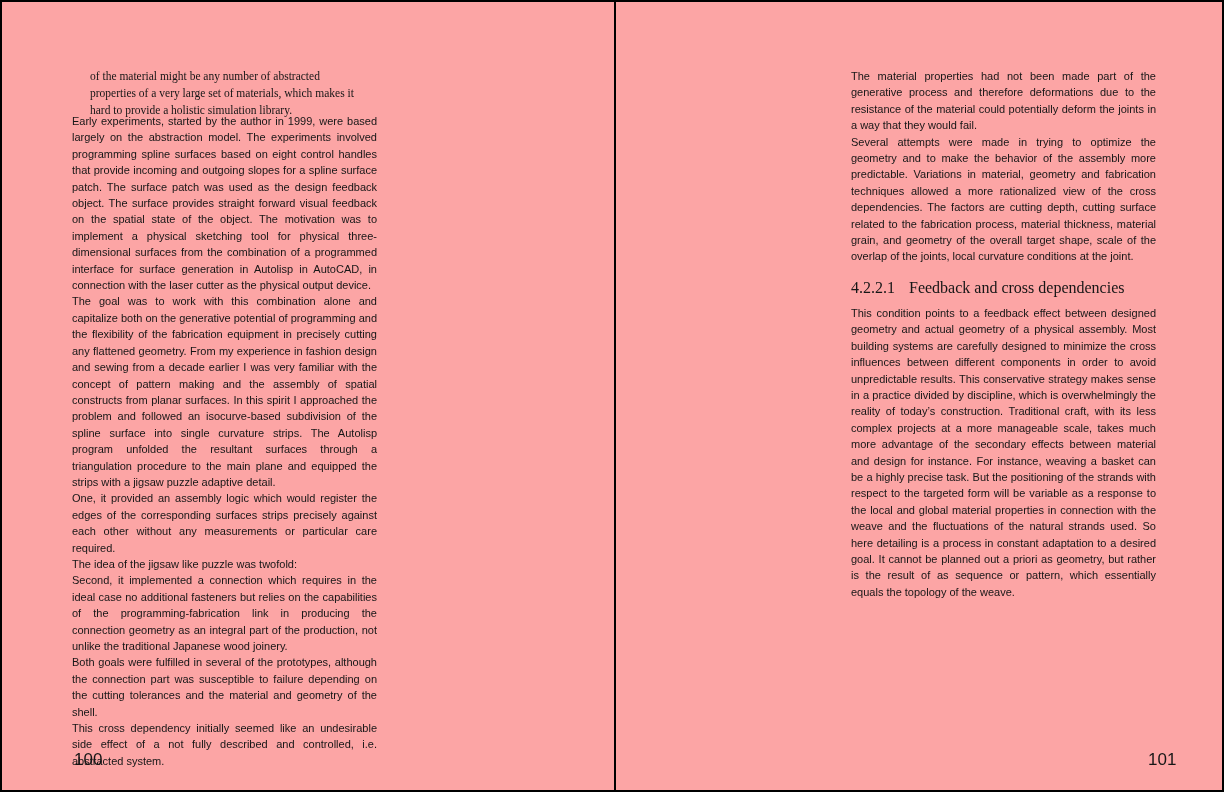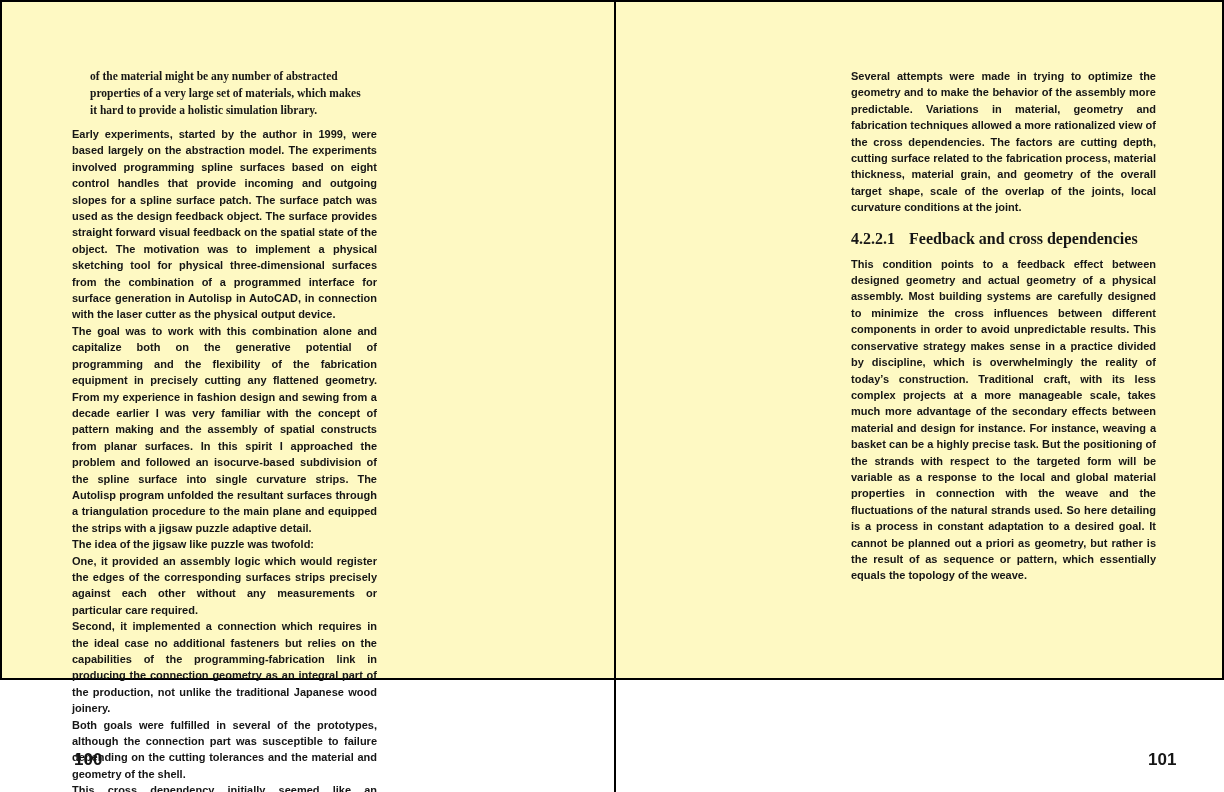--- a/index.html
+++ b/index.html
@@ -7,25 +7,24 @@
     padding: 0;
     background: #ffffff;
     width: 1224px;
     height: 792px;
     overflow: hidden;
   }
   .spread {
     position: absolute;
     left: 0; top: 0;
     width: 1224px;
-    height: 680px;
-    background: #fef9c3;
+    height: 792px;
+    background: #fca5a5;
     border: 2px solid #000000;
     box-sizing: border-box;
-    font-weight: bold;
   }
   .gutter {
     position: absolute;
     left: 612px;
     top: 0;
     width: 2px;
     height: 792px;
     background: #000000;
   }
   .page {
@@ -51,21 +50,21 @@
     font-family: "Liberation Sans", sans-serif;
     font-size: 11px;
     line-height: 16.4px;
     color: #161616;
     text-align: justify;
   }
   .body-col p { margin: 0; }
   .body-col-left {
     position: absolute;
     left: 70px;
-    top: 124px;
+    top: 111px;
     width: 305px;
   }
   .body-col-right {
     position: absolute;
     left: 235px;  
     top: 66px;
     width: 305px;
   }
   .section-heading {
     font-family: "Liberation Serif", serif;
@@ -91,34 +90,35 @@
 <body>
 
 <div class="spread">
 
   <div class="page page-left">
     <div class="quote-block">of the material might be any number of abstracted properties of a very large set of materials, which makes it hard to provide a holistic simulation library.</div>
 
     <div class="body-col body-col-left">
       <p>Early experiments, started by the author in 1999, were based largely on the abstraction model. The experiments involved programming spline surfaces based on eight control handles that provide incoming and outgoing slopes for a spline surface patch. The surface patch was used as the design feedback object. The surface provides straight forward visual feedback on the spatial state of the object. The motivation was to implement a physical sketching tool for physical three-dimensional surfaces from the combination of a programmed interface for surface generation in Autolisp in AutoCAD, in connection with the laser cutter as the physical output device.</p>
       <p>The goal was to work with this combination alone and capitalize both on the generative potential of programming and the flexibility of the fabrication equipment in precisely cutting any flattened geometry. From my experience in fashion design and sewing from a decade earlier I was very familiar with the concept of pattern making and the assembly of spatial constructs from planar surfaces. In this spirit I approached the problem and followed an isocurve-based subdivision of the spline surface into single curvature strips. The Autolisp program unfolded the resultant surfaces through a triangulation procedure to the main plane and equipped the strips with a jigsaw puzzle adaptive detail.</p>
+      <p>One, it provided an assembly logic which would register the edges of the corresponding surfaces strips precisely against each other without any measurements or particular care required.</p>
       <p>The idea of the jigsaw like puzzle was twofold:</p>
-      <p>One, it provided an assembly logic which would register the edges of the corresponding surfaces strips precisely against each other without any measurements or particular care required.</p>
       <p>Second, it implemented a connection which requires in the ideal case no additional fasteners but relies on the capabilities of the programming-fabrication link in producing the connection geometry as an integral part of the production, not unlike the traditional Japanese wood joinery.</p>
       <p>Both goals were fulfilled in several of the prototypes, although the connection part was susceptible to failure depending on the cutting tolerances and the material and geometry of the shell.</p>
       <p>This cross dependency initially seemed like an undesirable side effect of a not fully described and controlled, i.e. abstracted system.</p>
     </div>
 
     <div class="page-number page-number-left">100</div>
   </div>
 
   <div class="gutter"></div>
 
   <div class="page page-right">
     <div class="body-col body-col-right">
+      <p>The material properties had not been made part of the generative process and therefore deformations due to the resistance of the material could potentially deform the joints in a way that they would fail.</p>
       <p>Several attempts were made in trying to optimize the geometry and to make the behavior of the assembly more predictable. Variations in material, geometry and fabrication techniques allowed a more rationalized view of the cross dependencies. The factors are cutting depth, cutting surface related to the fabrication process, material thickness, material grain, and geometry of the overall target shape, scale of the overlap of the joints, local curvature conditions at the joint.</p>
 
       <div class="section-heading">
         <span class="heading-number">4.2.2.1</span><span>Feedback and cross dependencies</span>
       </div>
 
       <p>This condition points to a feedback effect between designed geometry and actual geometry of a physical assembly. Most building systems are carefully designed to minimize the cross influences between different components in order to avoid unpredictable results. This conservative strategy makes sense in a practice divided by discipline, which is overwhelmingly the reality of today’s construction. Traditional craft, with its less complex projects at a more manageable scale, takes much more advantage of the secondary effects between material and design for instance. For instance, weaving a basket can be a highly precise task. But the positioning of the strands with respect to the targeted form will be variable as a response to the local and global material properties in connection with the weave and the fluctuations of the natural strands used. So here detailing is a process in constant adaptation to a desired goal. It cannot be planned out a priori as geometry, but rather is the result of as sequence or pattern, which essentially equals the topology of the weave.</p>
     </div>
 
     <div class="page-number page-number-right">101</div>

